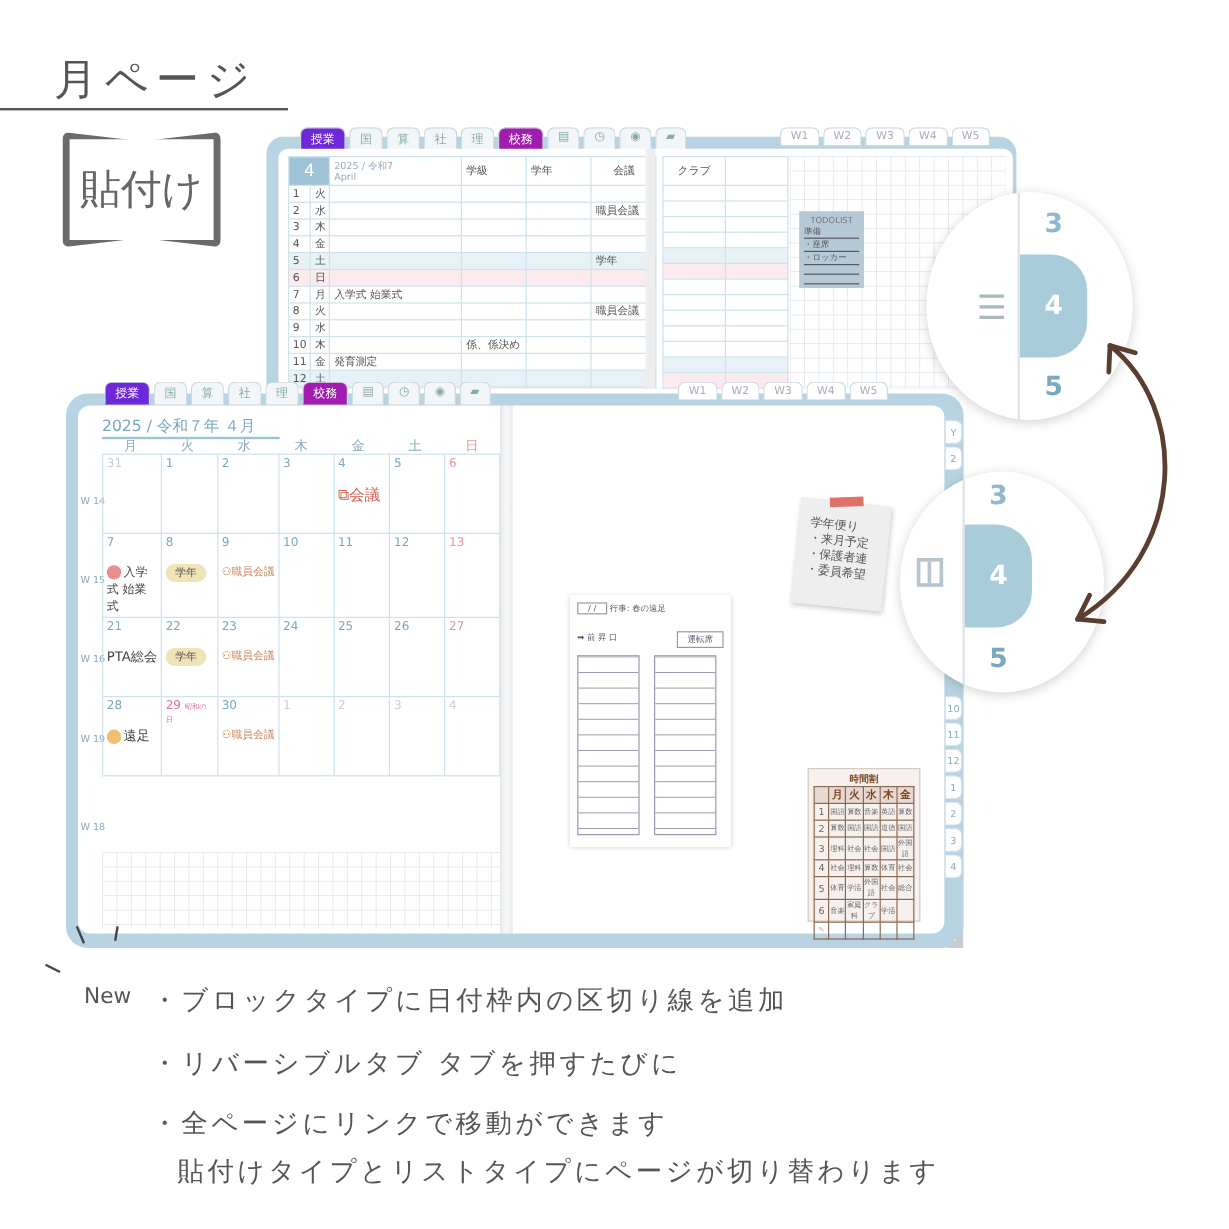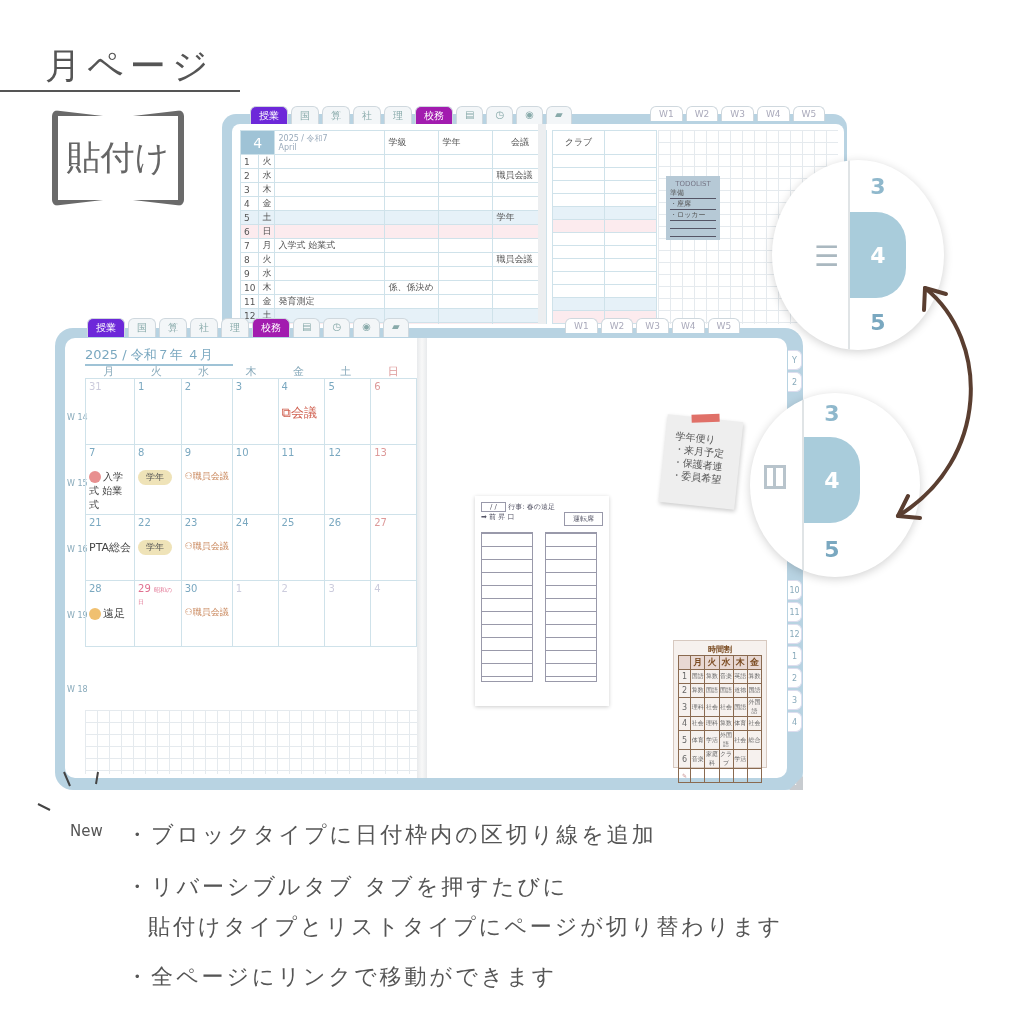--- a/index.html
+++ b/index.html
@@ -42,21 +42,21 @@
   .wk-label{position:absolute;left:-14px;font-size:8px;color:#8ab;line-height:9px;text-align:center}
   .side-tab{width:14px;height:20px;background:#fff;border:1px solid #dde;border-left:none;border-radius:0 6px 6px 0;font-size:8px;color:#8ab;display:flex;align-items:center;justify-content:center;margin-bottom:2px}
   .circle{border-radius:50%;background:#fff;box-shadow:0 2px 10px rgba(0,0,0,0.18);overflow:hidden}
   .ctab{position:absolute;width:56px;display:flex;align-items:center;justify-content:center;font-size:22px;font-weight:bold}
   .note{background:#eee;box-shadow:1px 2px 4px rgba(0,0,0,0.2);transform:rotate(6deg);font-size:10px;color:#555;padding:14px 10px;line-height:13px}
   .tt{background:#f6f1ee;border:1px solid #d7c9c0;font-size:8px}
   .tt table{border-collapse:collapse;margin:0 4px}
   .tt td{border:1px solid #8a6a50;width:18px;height:14px;text-align:center;color:#666;font-size:6px}
   .tt th{background:#e8d8d3;border:1px solid #8a6a50;color:#7a4a20;font-size:9px;height:14px}
   .features{left:70px;top:812px;font-size:22px;color:#555;letter-spacing:3px;line-height:46px}
-  .new{font-size:15px;letter-spacing:0;position:absolute;left:0;top:-4px;color:#555}
+  .new{font-size:18px;letter-spacing:0;position:absolute;left:0;top:-4px;color:#555}
 </style>
 </head>
 <body>
 
 <div class="abs title">月ページ</div>
 <div class="abs title-line"></div>
 <div class="abs badge">
     <span>貼付け</span>
   </div>
 
@@ -363,21 +363,21 @@
     <div class="abs note" style="left:236px;top:80px;width:76px;height:88px">
       <div style="position:absolute;left:24px;top:-4px;width:28px;height:8px;background:#e07068;transform:rotate(-8deg)"></div>
       <div>学年便り</div>
         <div>・来月予定</div>
         <div>・保護者連</div>
         <div>・委員希望</div>
     </div>
 
     <div class="abs" style="left:48px;top:158px;width:134px;height:210px;background:#fff;box-shadow:0 1px 4px rgba(0,0,0,0.2);font-size:7px;color:#556;padding:6px">
       <div><span style="border:1px solid #99a;padding:0 8px">/ /</span> <span>行事: 春の遠足</span></div>
-      <div style="margin-top:0;display:flex;justify-content:space-between">
+      <div style="margin-top:14px;display:flex;justify-content:space-between">
           <span>➡ <span>前 昇 口</span></span>
           <span style="border:1px solid #99a;padding:1px 8px">運転席</span>
         </div>
       <div style="display:flex;gap:12px;margin-top:6px">
         <div style="width:52px;height:150px;border:1px solid #99a;background-image:linear-gradient(#99a 1px,transparent 1px);background-size:100% 13px"></div>
         <div style="width:52px;height:150px;border:1px solid #99a;background-image:linear-gradient(#99a 1px,transparent 1px);background-size:100% 13px"></div>
       </div>
     </div>
 
     <div class="abs tt" style="left:246px;top:302px;width:94px;height:128px;padding-top:3px">
@@ -496,15 +496,15 @@
 <svg class="abs" style="left:36px;top:770px" width="70" height="50">
   <line x1="28" y1="2" x2="34" y2="16" stroke="#444" stroke-width="2"></line>
   <line x1="62" y1="2" x2="60" y2="14" stroke="#444" stroke-width="2"></line>
   <line x1="2" y1="34" x2="14" y2="40" stroke="#444" stroke-width="2"></line>
 </svg>
 
 <div class="abs features">
   <span class="new">New</span>
   <div style="padding-left:56px">・ブロックタイプに日付枠内の区切り線を追加</div>
   <div style="padding-left:56px;margin-top:6px">・リバーシブルタブ タブを押すたびに</div>
+  <div style="padding-left:56px;margin-top:4px">・全ページにリンクで移動ができます</div>
   <div style="padding-left:78px;margin-top:-6px">貼付けタイプとリストタイプにページが切り替わります</div>
-  <div style="padding-left:56px;margin-top:4px">・全ページにリンクで移動ができます</div>
 </div>
 
 </body></html>

